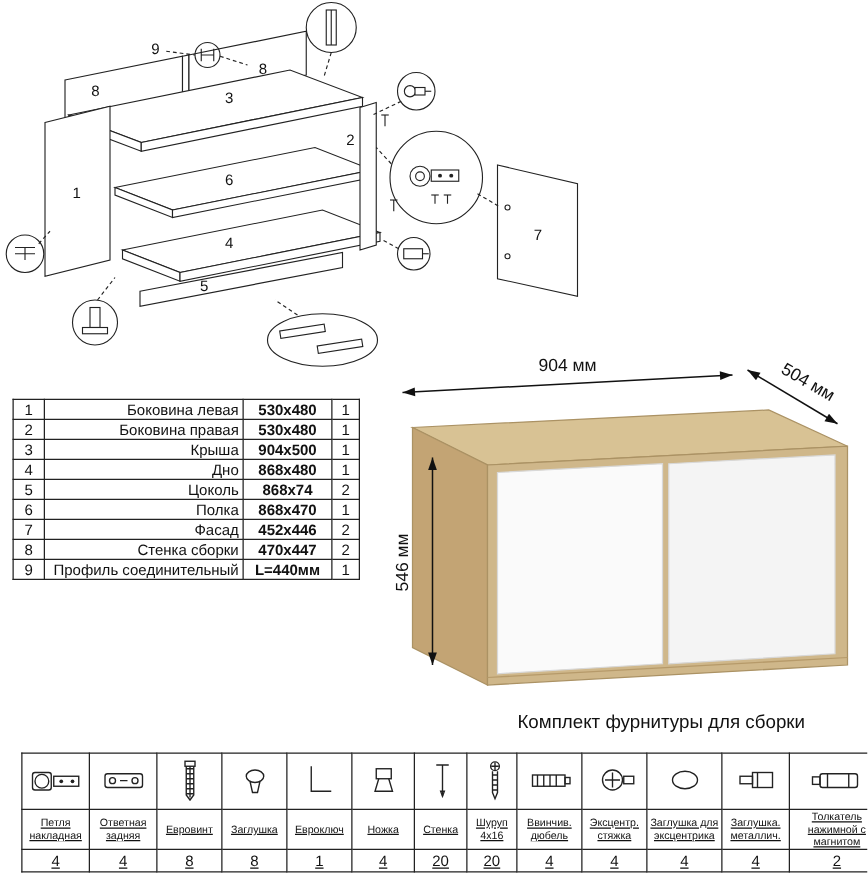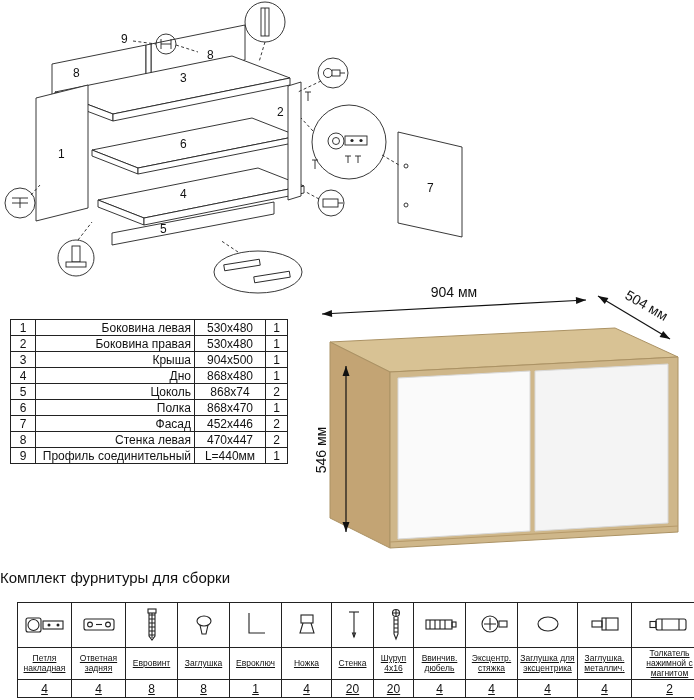--- a/index.html
+++ b/index.html
@@ -12,31 +12,31 @@
   .exploded circle,.exploded ellipse,.exploded path,.exploded line{fill:none;stroke:#222;stroke-width:.9;}
   .exploded .dot{fill:#222;stroke:none;}
   .exploded .dash{stroke-dasharray:3,2.4;stroke-width:.8;}
   .exploded text{font-size:12px;fill:#111;stroke:none;font-family:"Liberation Sans","DejaVu Sans",sans-serif;}
 
   
   .parts{position:absolute;left:10px;top:319px;border-collapse:collapse;font-size:12px;}
   .parts td{border:1px solid #222;padding:0 3px;height:15px;white-space:nowrap;}
   .parts .c-num{width:18px;text-align:center;}
   .parts .c-name{width:152px;text-align:right;}
-  .parts .c-size{width:64px;text-align:center;}
+  .parts .c-size{width:64px;text-align:center;font-weight:bold;}
   .parts .c-qty{width:15px;text-align:center;}
 
   
   .cabinet{position:absolute;left:308px;top:282px;width:384px;height:292px;}
   .cabinet text{font-size:14px;fill:#111;font-family:"Liberation Sans","DejaVu Sans",sans-serif;}
   .cabinet .arrow{stroke:#111;stroke-width:1.2;fill:none;}
   .cabinet .head{fill:#111;stroke:none;}
 
   
-  .hw-title{position:absolute;left:0;top:569px;width:644px;text-align:left;font-size:15px;}
+  .hw-title{position:absolute;left:0;top:569px;width:644px;text-align:right;font-size:15px;}
   .hw{position:absolute;left:17px;top:602px;width:690px;border-collapse:collapse;table-layout:fixed;text-decoration:underline;}
   .hw td{border:1px solid #222;text-align:center;vertical-align:middle;overflow:hidden;padding:0;}
   .hw .hw-icon{height:44px;}
   .hw .hw-icon svg{display:block;margin:2px auto;}
   .hw .hw-icon svg *{fill:none;stroke:#222;stroke-width:1.1;}
   .hw .hw-icon svg .fdot{fill:#222;stroke:none;}
   .hw .hw-name{font-size:8.5px;line-height:1.15;height:26px;padding:1px;}
   .hw .hw-qty{font-size:12px;height:17px;}
 </style>
 </head>
@@ -199,21 +199,21 @@
           <td class="c-qty">1</td>
         </tr>
         <tr>
           <td class="c-num">7</td>
           <td class="c-name">Фасад</td>
           <td class="c-size">452x446</td>
           <td class="c-qty">2</td>
         </tr>
         <tr>
           <td class="c-num">8</td>
-          <td class="c-name">Стенка левая</td>
+          <td class="c-name">Стенка сборки</td>
           <td class="c-size">470x447</td>
           <td class="c-qty">2</td>
         </tr>
         <tr>
           <td class="c-num">9</td>
           <td class="c-name">Профиль соединительный</td>
           <td class="c-size">L=440мм</td>
           <td class="c-qty">1</td>
         </tr>
       </tbody>

